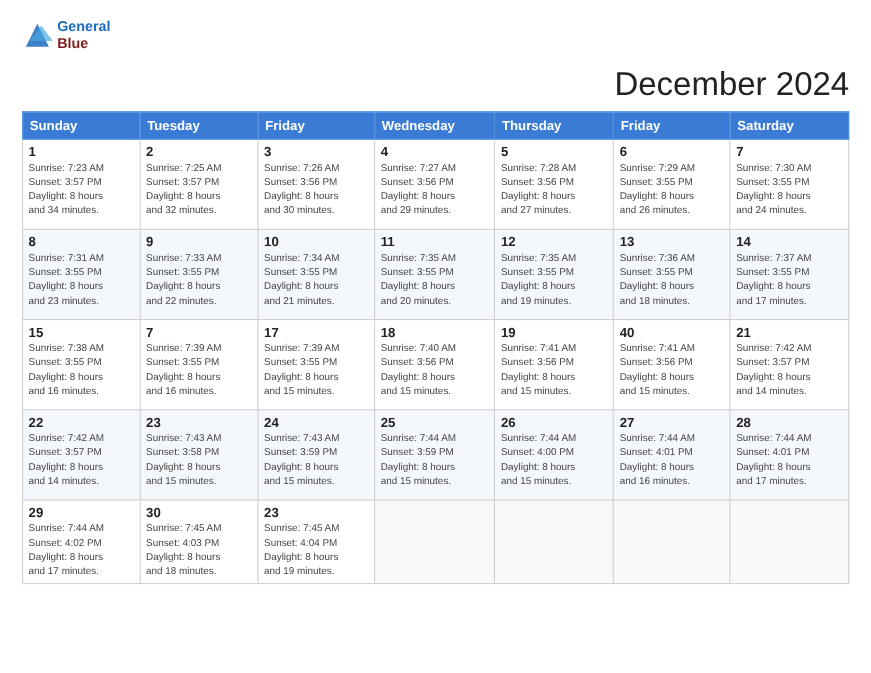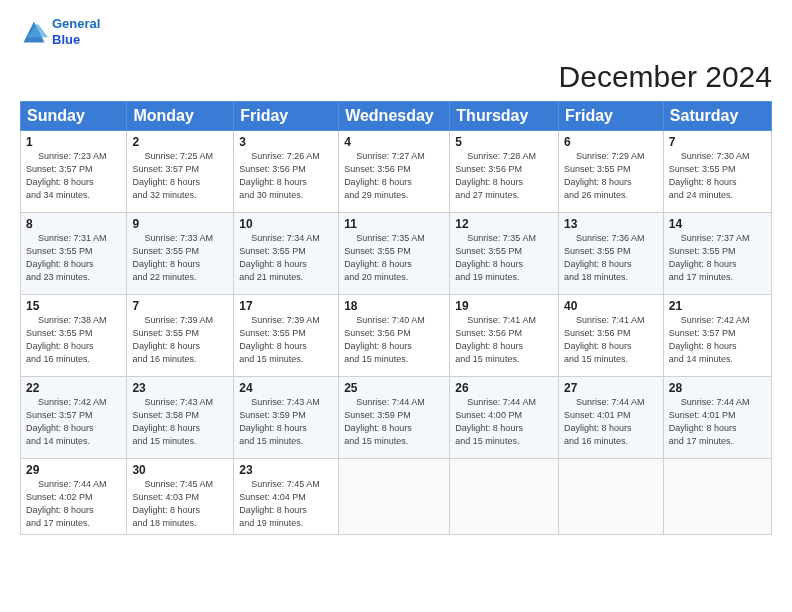--- a/index.html
+++ b/index.html
@@ -54,21 +54,21 @@
       color: #444;
       margin-top: 2px;
     }
     .calendar {
       width: 100%;
       border-collapse: collapse;
     }
     .calendar th {
       background: #3a7bd5;
       color: #fff;
-      font-size: 16px;
+      font-size: 12px;
       font-weight: bold;
       text-align: left;
       padding: 5px 6px;
       border: 1px solid #5590e0;
     }
     .calendar td {
       border: 1px solid #d0d0d0;
       vertical-align: top;
       padding: 4px 5px;
       font-size: 9.5px;
@@ -84,21 +84,20 @@
       font-size: 12px;
       font-weight: bold;
       color: #222;
       display: block;
       margin-bottom: 1px;
     }
     .day-info {
       font-size: 9px;
       color: #444;
       line-height: 1.45;
-      margin-left: 12px;
     }
     .empty-cell {
       background: #f9f9f9 !important;
     }
     .last-row td {
       height: 70px;
     }
   </style>
 </head>
 <body>
@@ -106,33 +105,33 @@
 <div class="page">
   <div class="header">
     <div class="logo">
       <svg class="logo-icon" viewBox="0 0 32 32">
         <rect x="0" y="0" width="32" height="32" fill="white"></rect>
         <polygon points="16,4 28,28 4,28" fill="#1a6bbf" opacity="0.85"></polygon>
         <polygon points="22,4 34,20 10,20" fill="#4aa8e0" opacity="0.7" transform="translate(-2,2)"></polygon>
       </svg>
       <div class="logo-text">
         <div><span>General</span></div>
-        <div><span style="color:#1d4ed8">Blue</span></div>
+        <div><span style="color:#7f1d1d">Blue</span></div>
       </div>
     </div>
     <div class="title-block">
       <div class="month-title">December 2024</div>
     </div>
   </div>
 
   <table class="calendar">
     <thead>
       <tr>
         <th>Sunday</th>
-        <th>Monday</th>
+        <th>Tuesday</th>
         <th>Friday</th>
         <th>Wednesday</th>
         <th>Thursday</th>
         <th>Friday</th>
         <th>Saturday</th>
       </tr>
     </thead>
     <tbody id="calendar-body">
     <tr>
           <td><span class="day-num">1</span><span class="day-info">Sunrise: 7:23 AM<br>Sunset: 3:57 PM<br>Daylight: 8 hours<br>and 34 minutes.</span></td>

